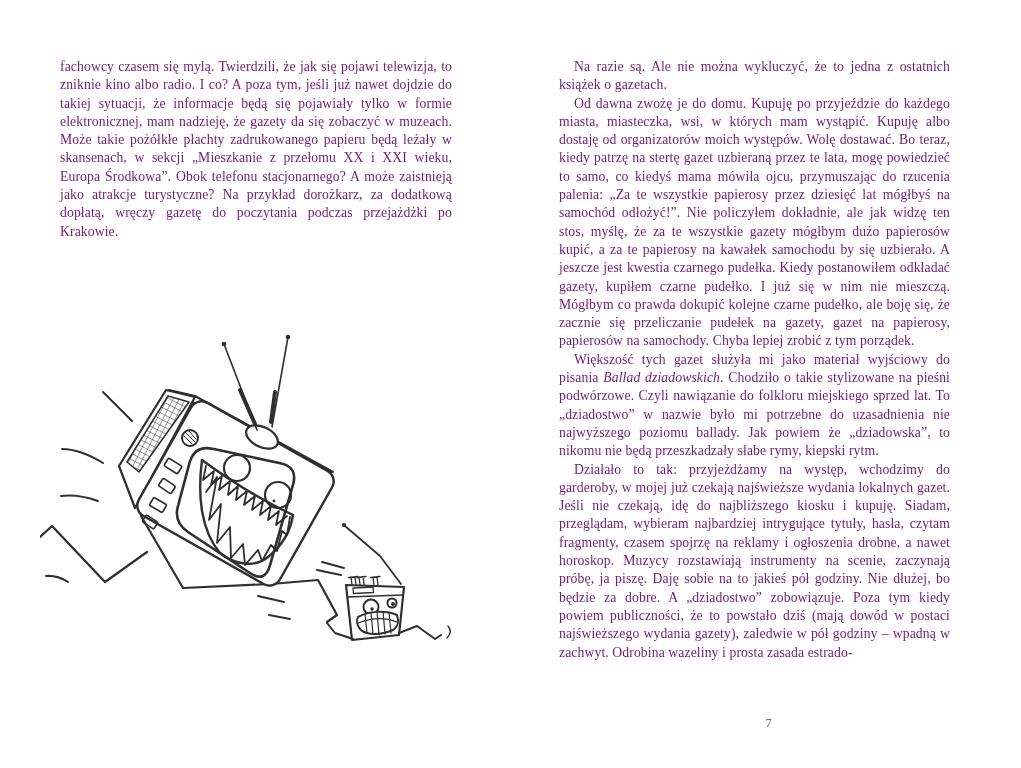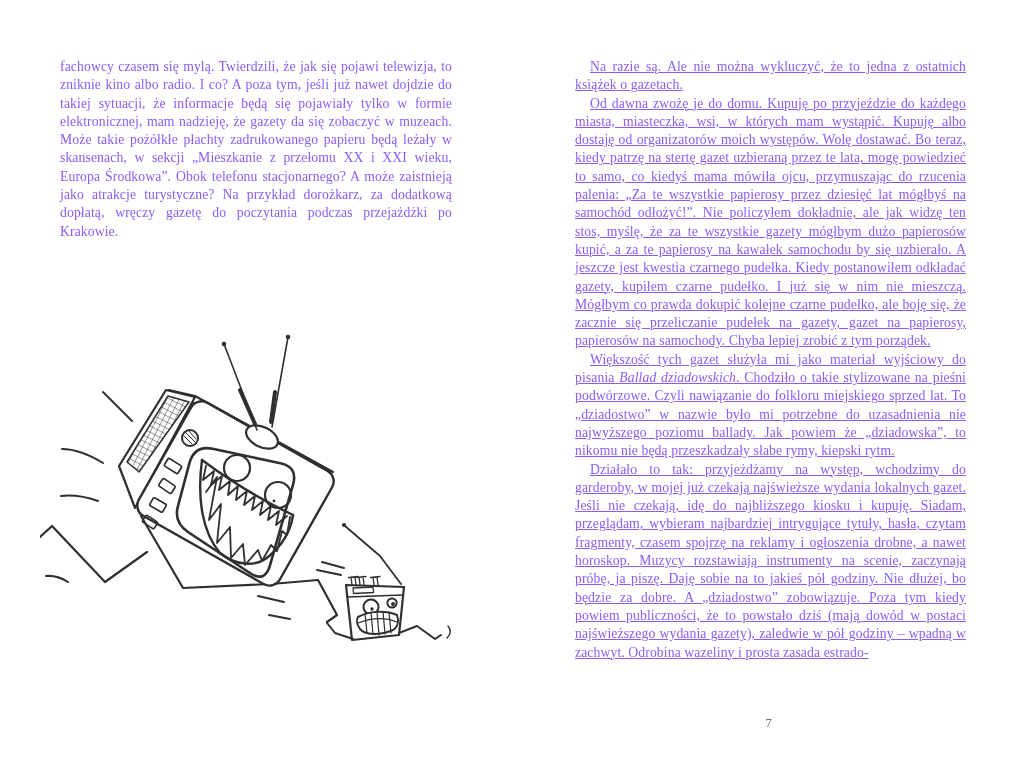--- a/index.html
+++ b/index.html
@@ -10,25 +10,25 @@
     background: #ffffff;
     overflow: hidden;
     font-family: "Liberation Serif", "DejaVu Serif", serif;
   }
   .textblock {
     position: absolute;
     top: 58px;
     font-size: 13.7px;
     line-height: 18.3px;
     text-align: justify;
-    color: #8b5cf6;
+    color: #701a75;
     letter-spacing: 0.1px;
   }
   .textblock.left  { left: 60px;  width: 392px; }
-  .textblock.right { left: 575px; width: 391px; text-decoration: underline; }
+  .textblock.right { left: 559px; width: 391px; }
   .para { margin: 0; }
   .para.indent { text-indent: 15px; }
   .para em { font-style: italic; }
   .illustration {
     position: absolute;
     left: 40px;
     top: 320px;
     width: 440px;
     height: 390px;
   }

